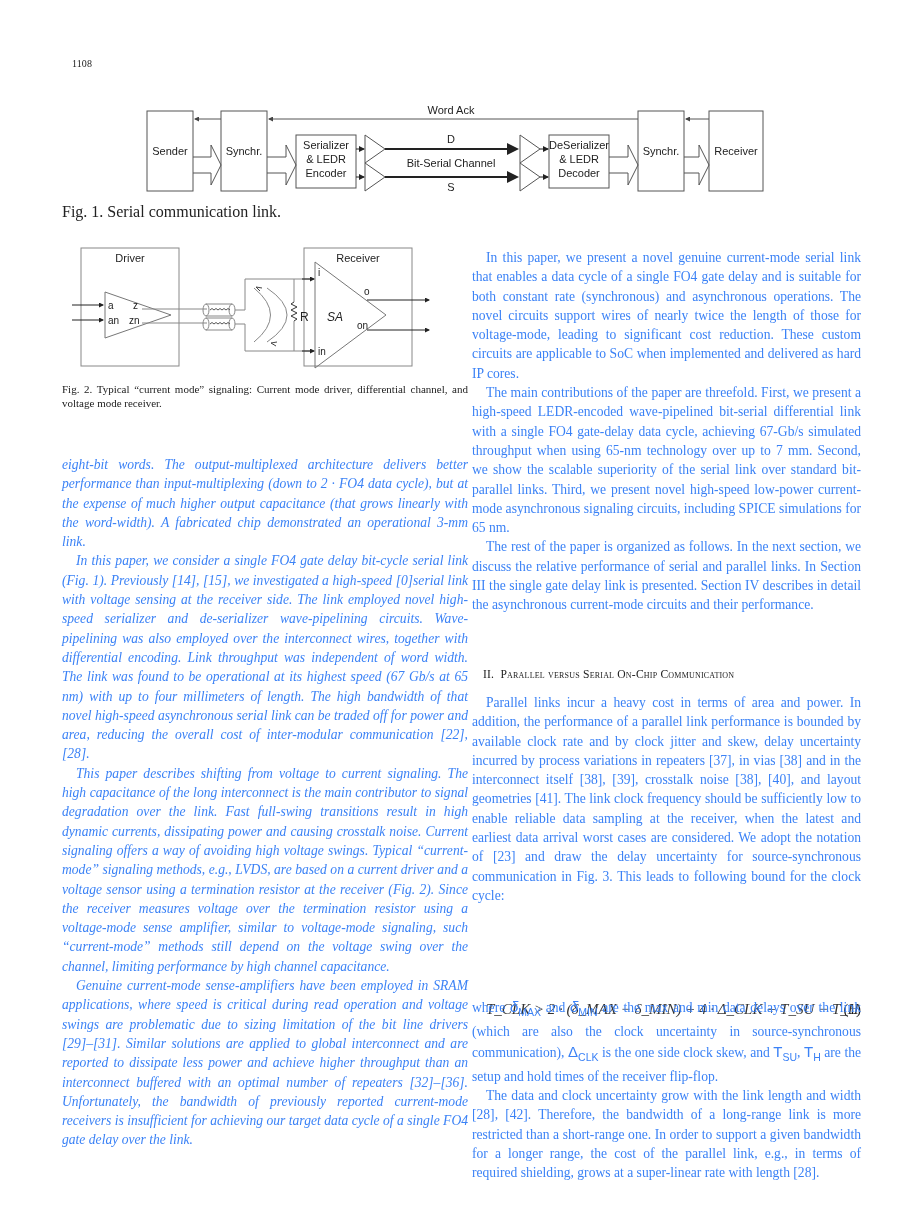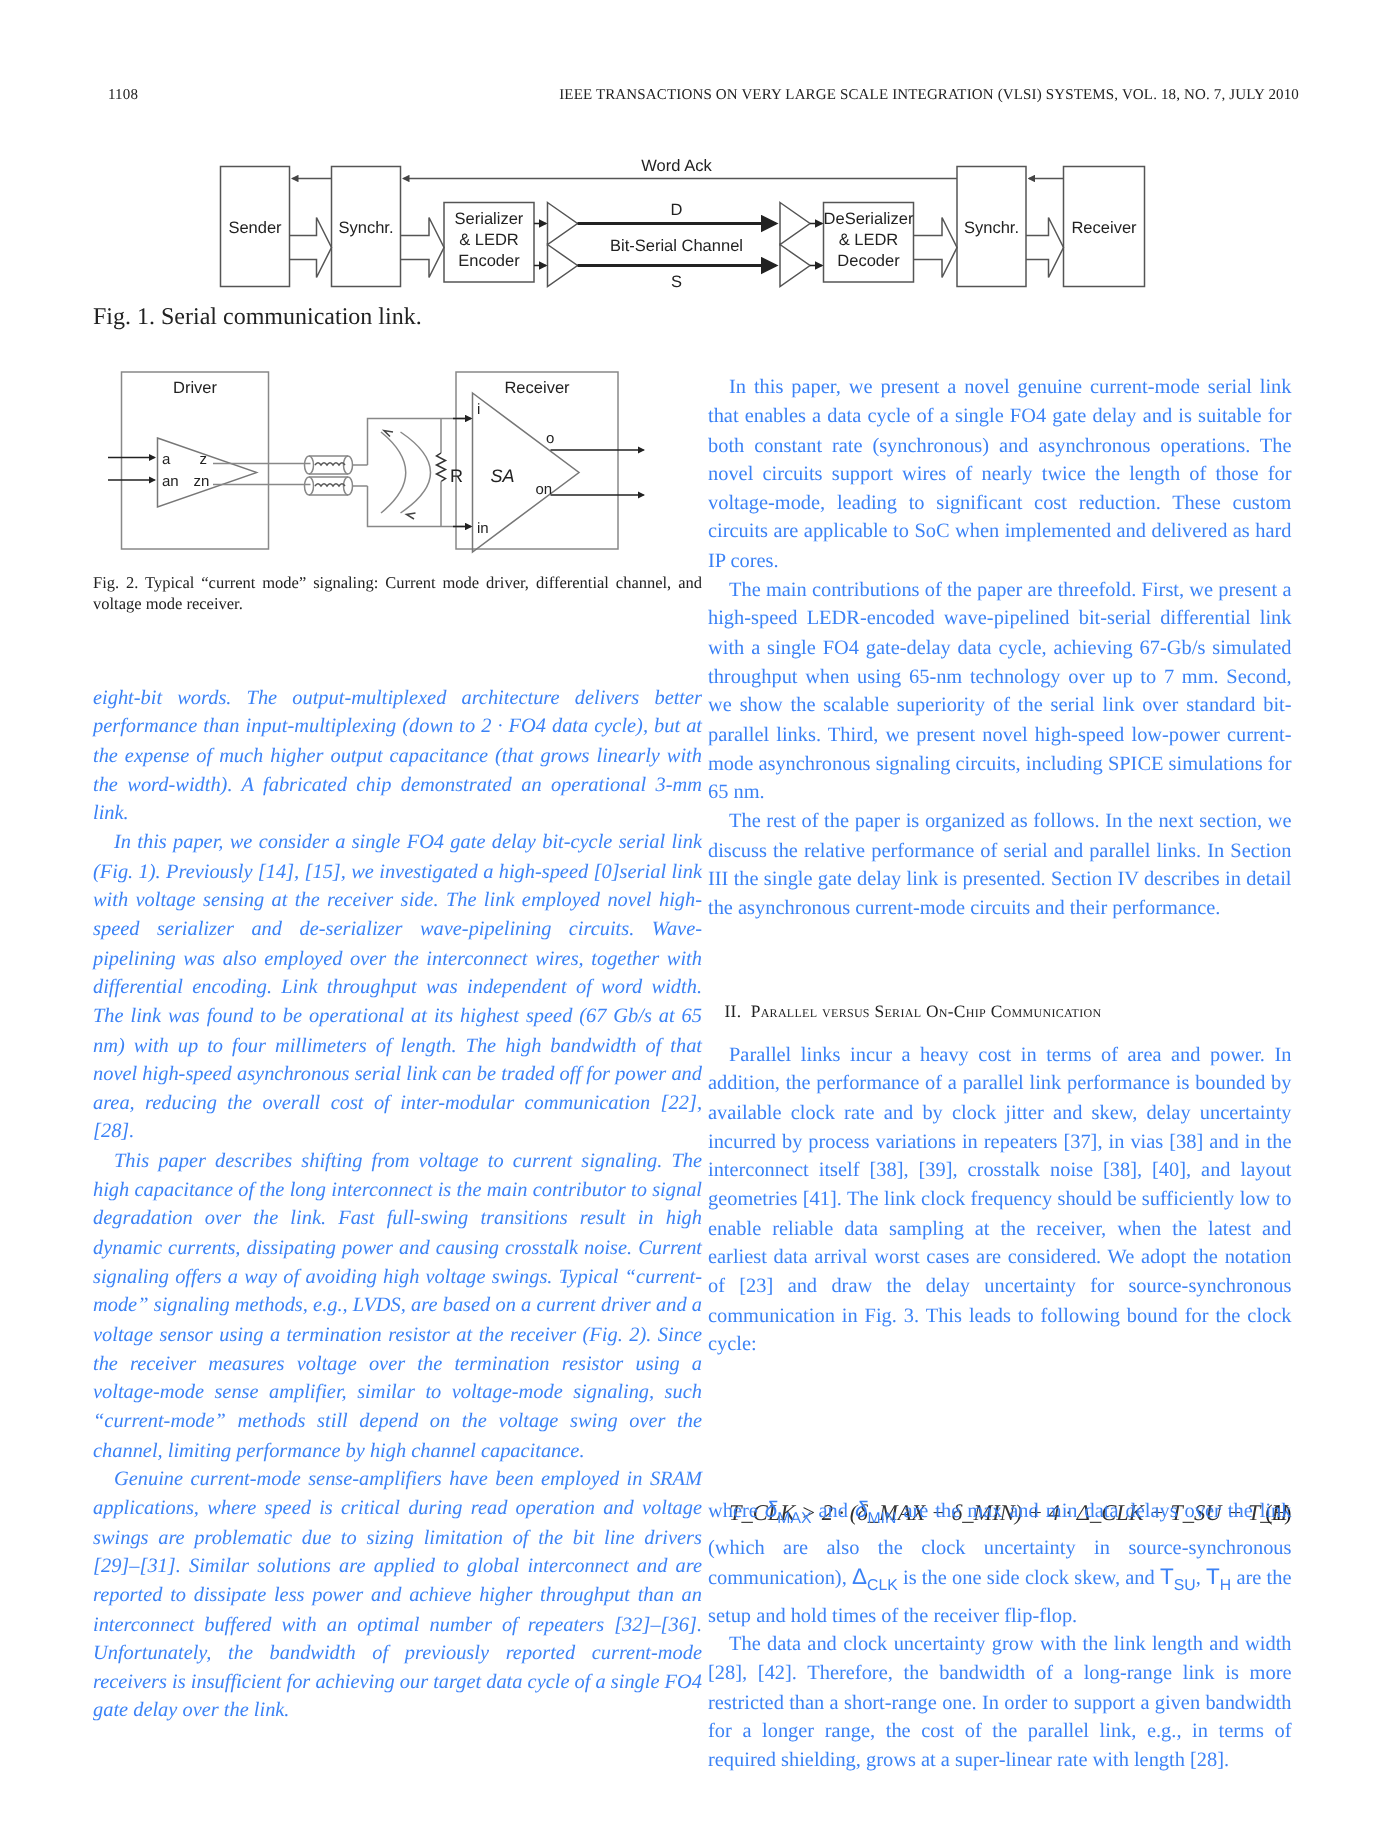--- a/index.html
+++ b/index.html
@@ -28,21 +28,20 @@
                        font-family: "Liberation Serif", serif; }
   .equation .eqnum { position: absolute; right: 0; top: 0; }
   .math { font-family: Liberation Sans, sans-serif; font-size: 15px; }
   sub { font-size: 70%; }
 </style>
 </head>
 <body>
 
 <div class="running-head">
   <span class="pnum">1108</span>
-  <span class="journal">IEEE TRANSACTIONS ON VERY LARGE SCALE INTEGRATION (VLSI) SYSTEMS, VOL. 18, NO. 7, JULY 2010</span>
 </div>
 
 <div class="fig1">
   <svg viewBox="0 0 630 100">
     <defs>
       <marker id="ah" markerWidth="6" markerHeight="6" refX="5" refY="3" orient="auto">
         <path d="M0,0 L6,3 L0,6 z" fill="#222"></path>
       </marker>
       <marker id="ahs" markerWidth="5" markerHeight="5" refX="4" refY="2.5" orient="auto">
         <path d="M0,0 L5,2.5 L0,5 z" fill="#444"></path>

